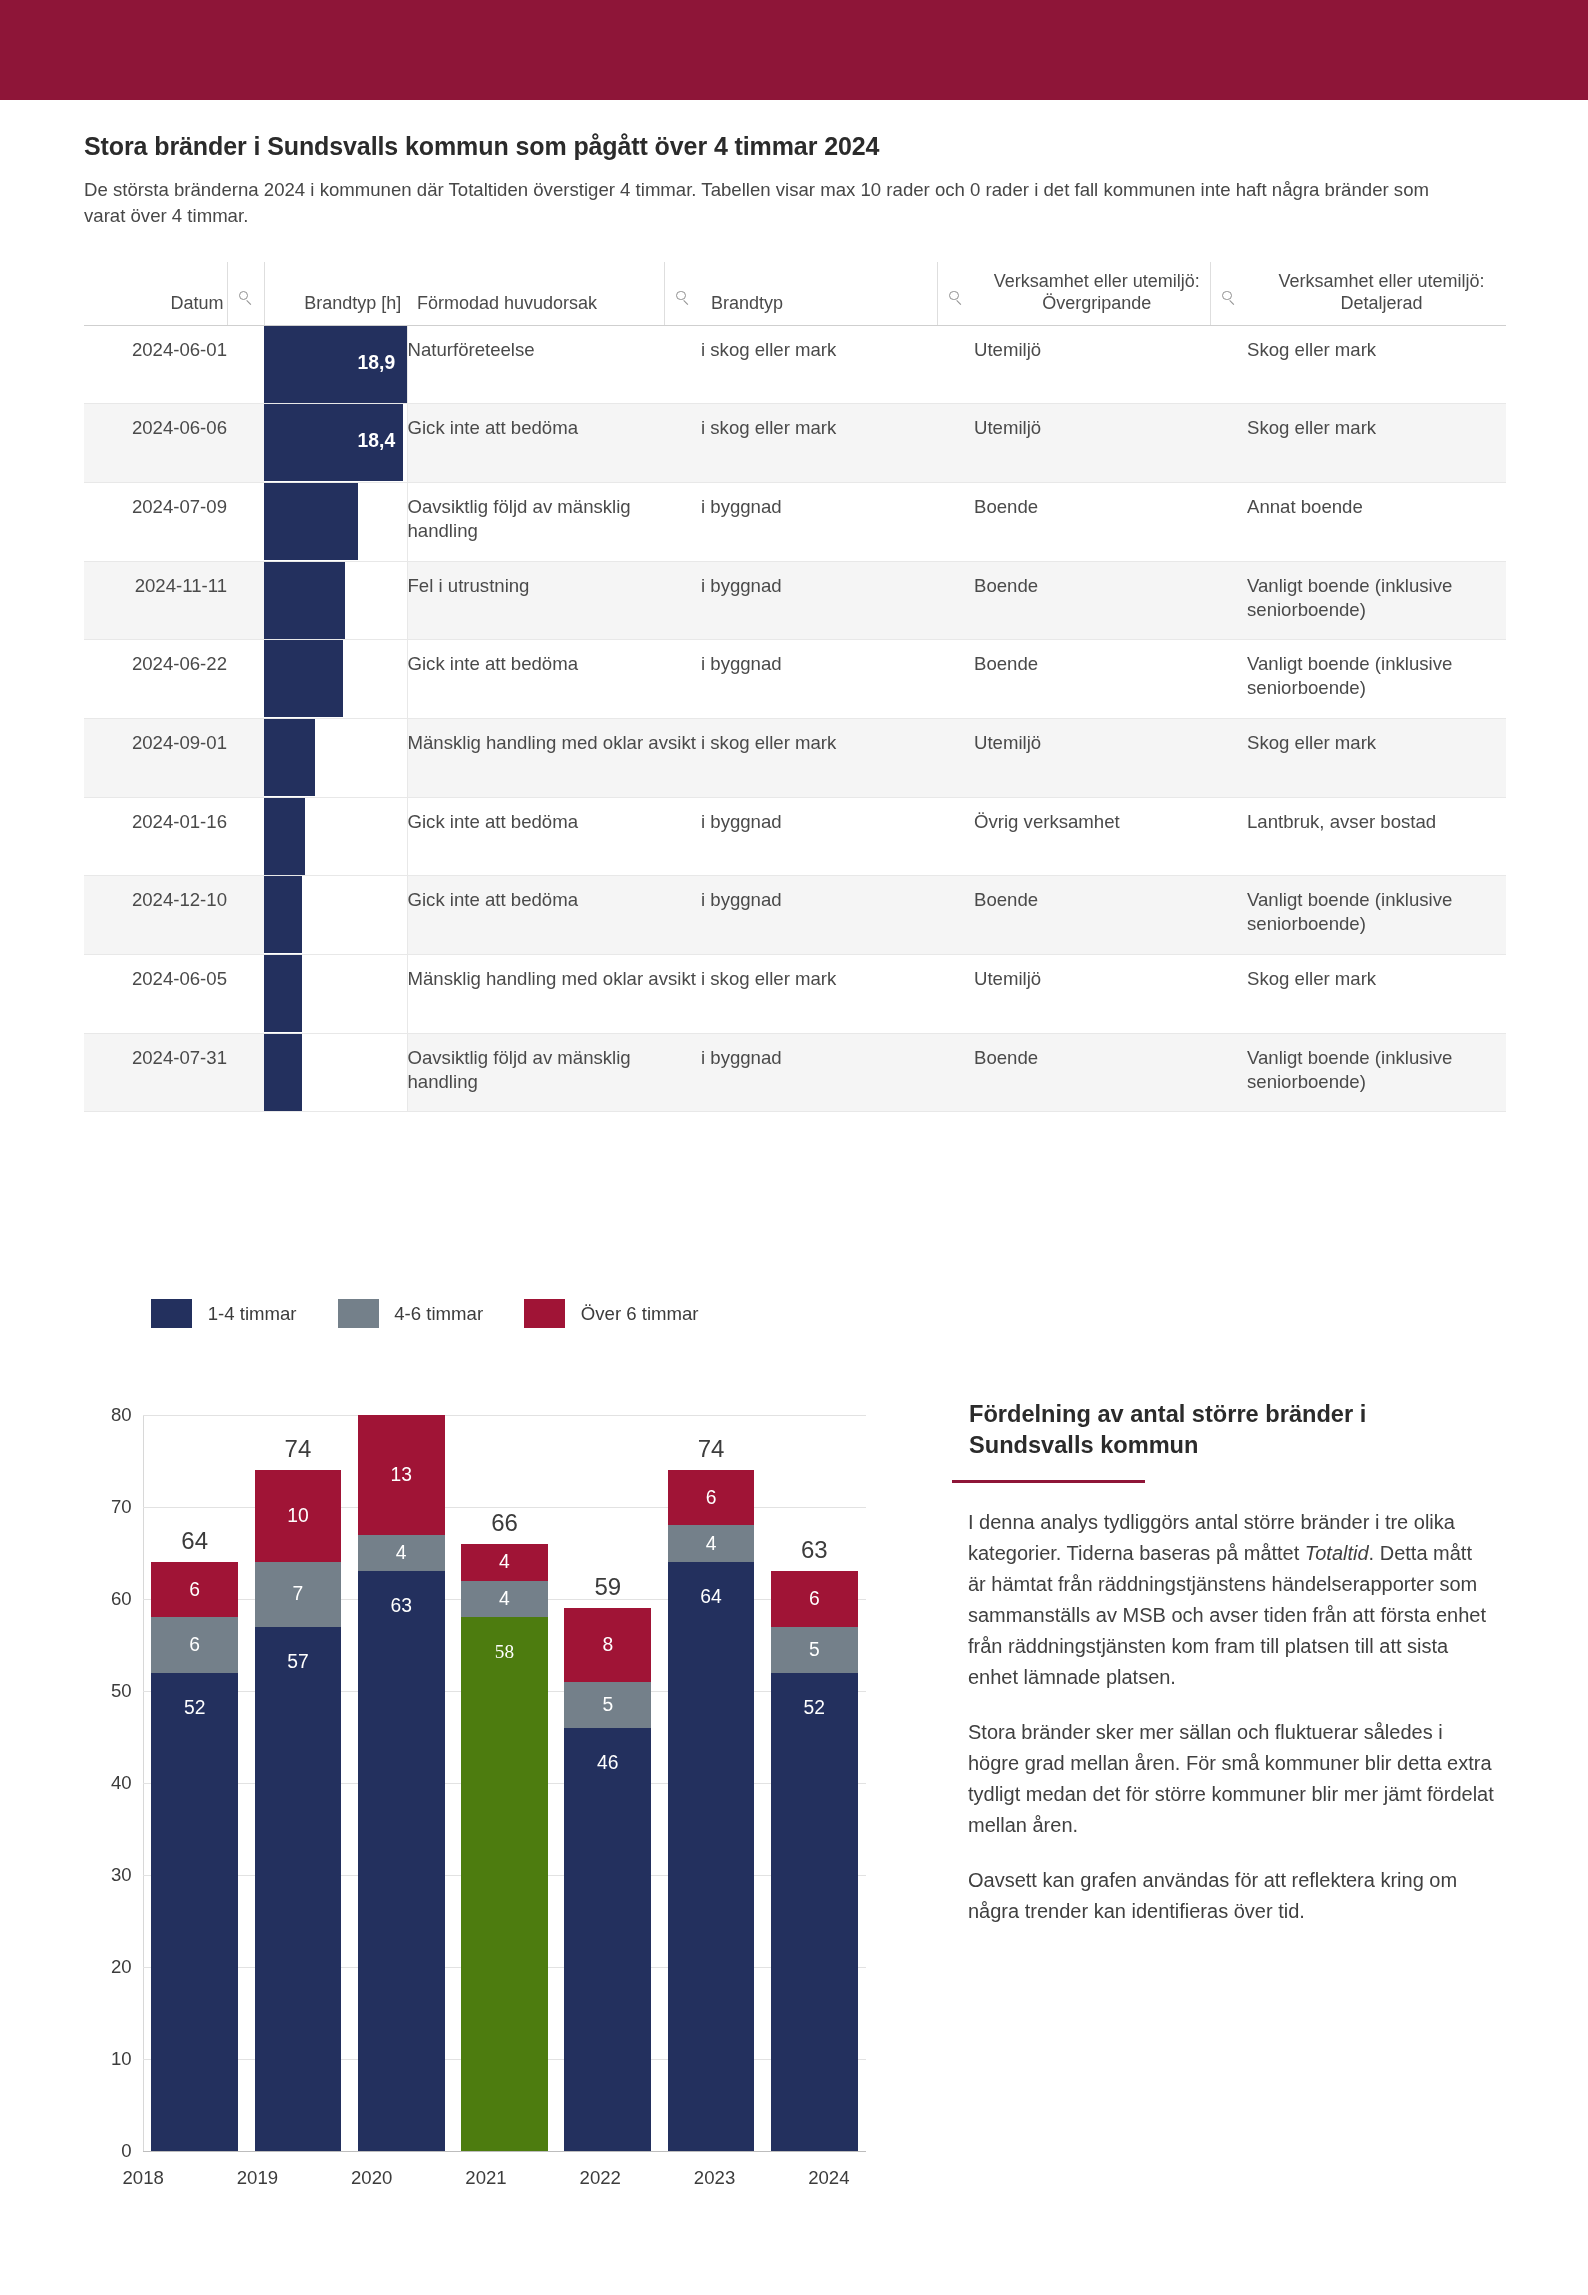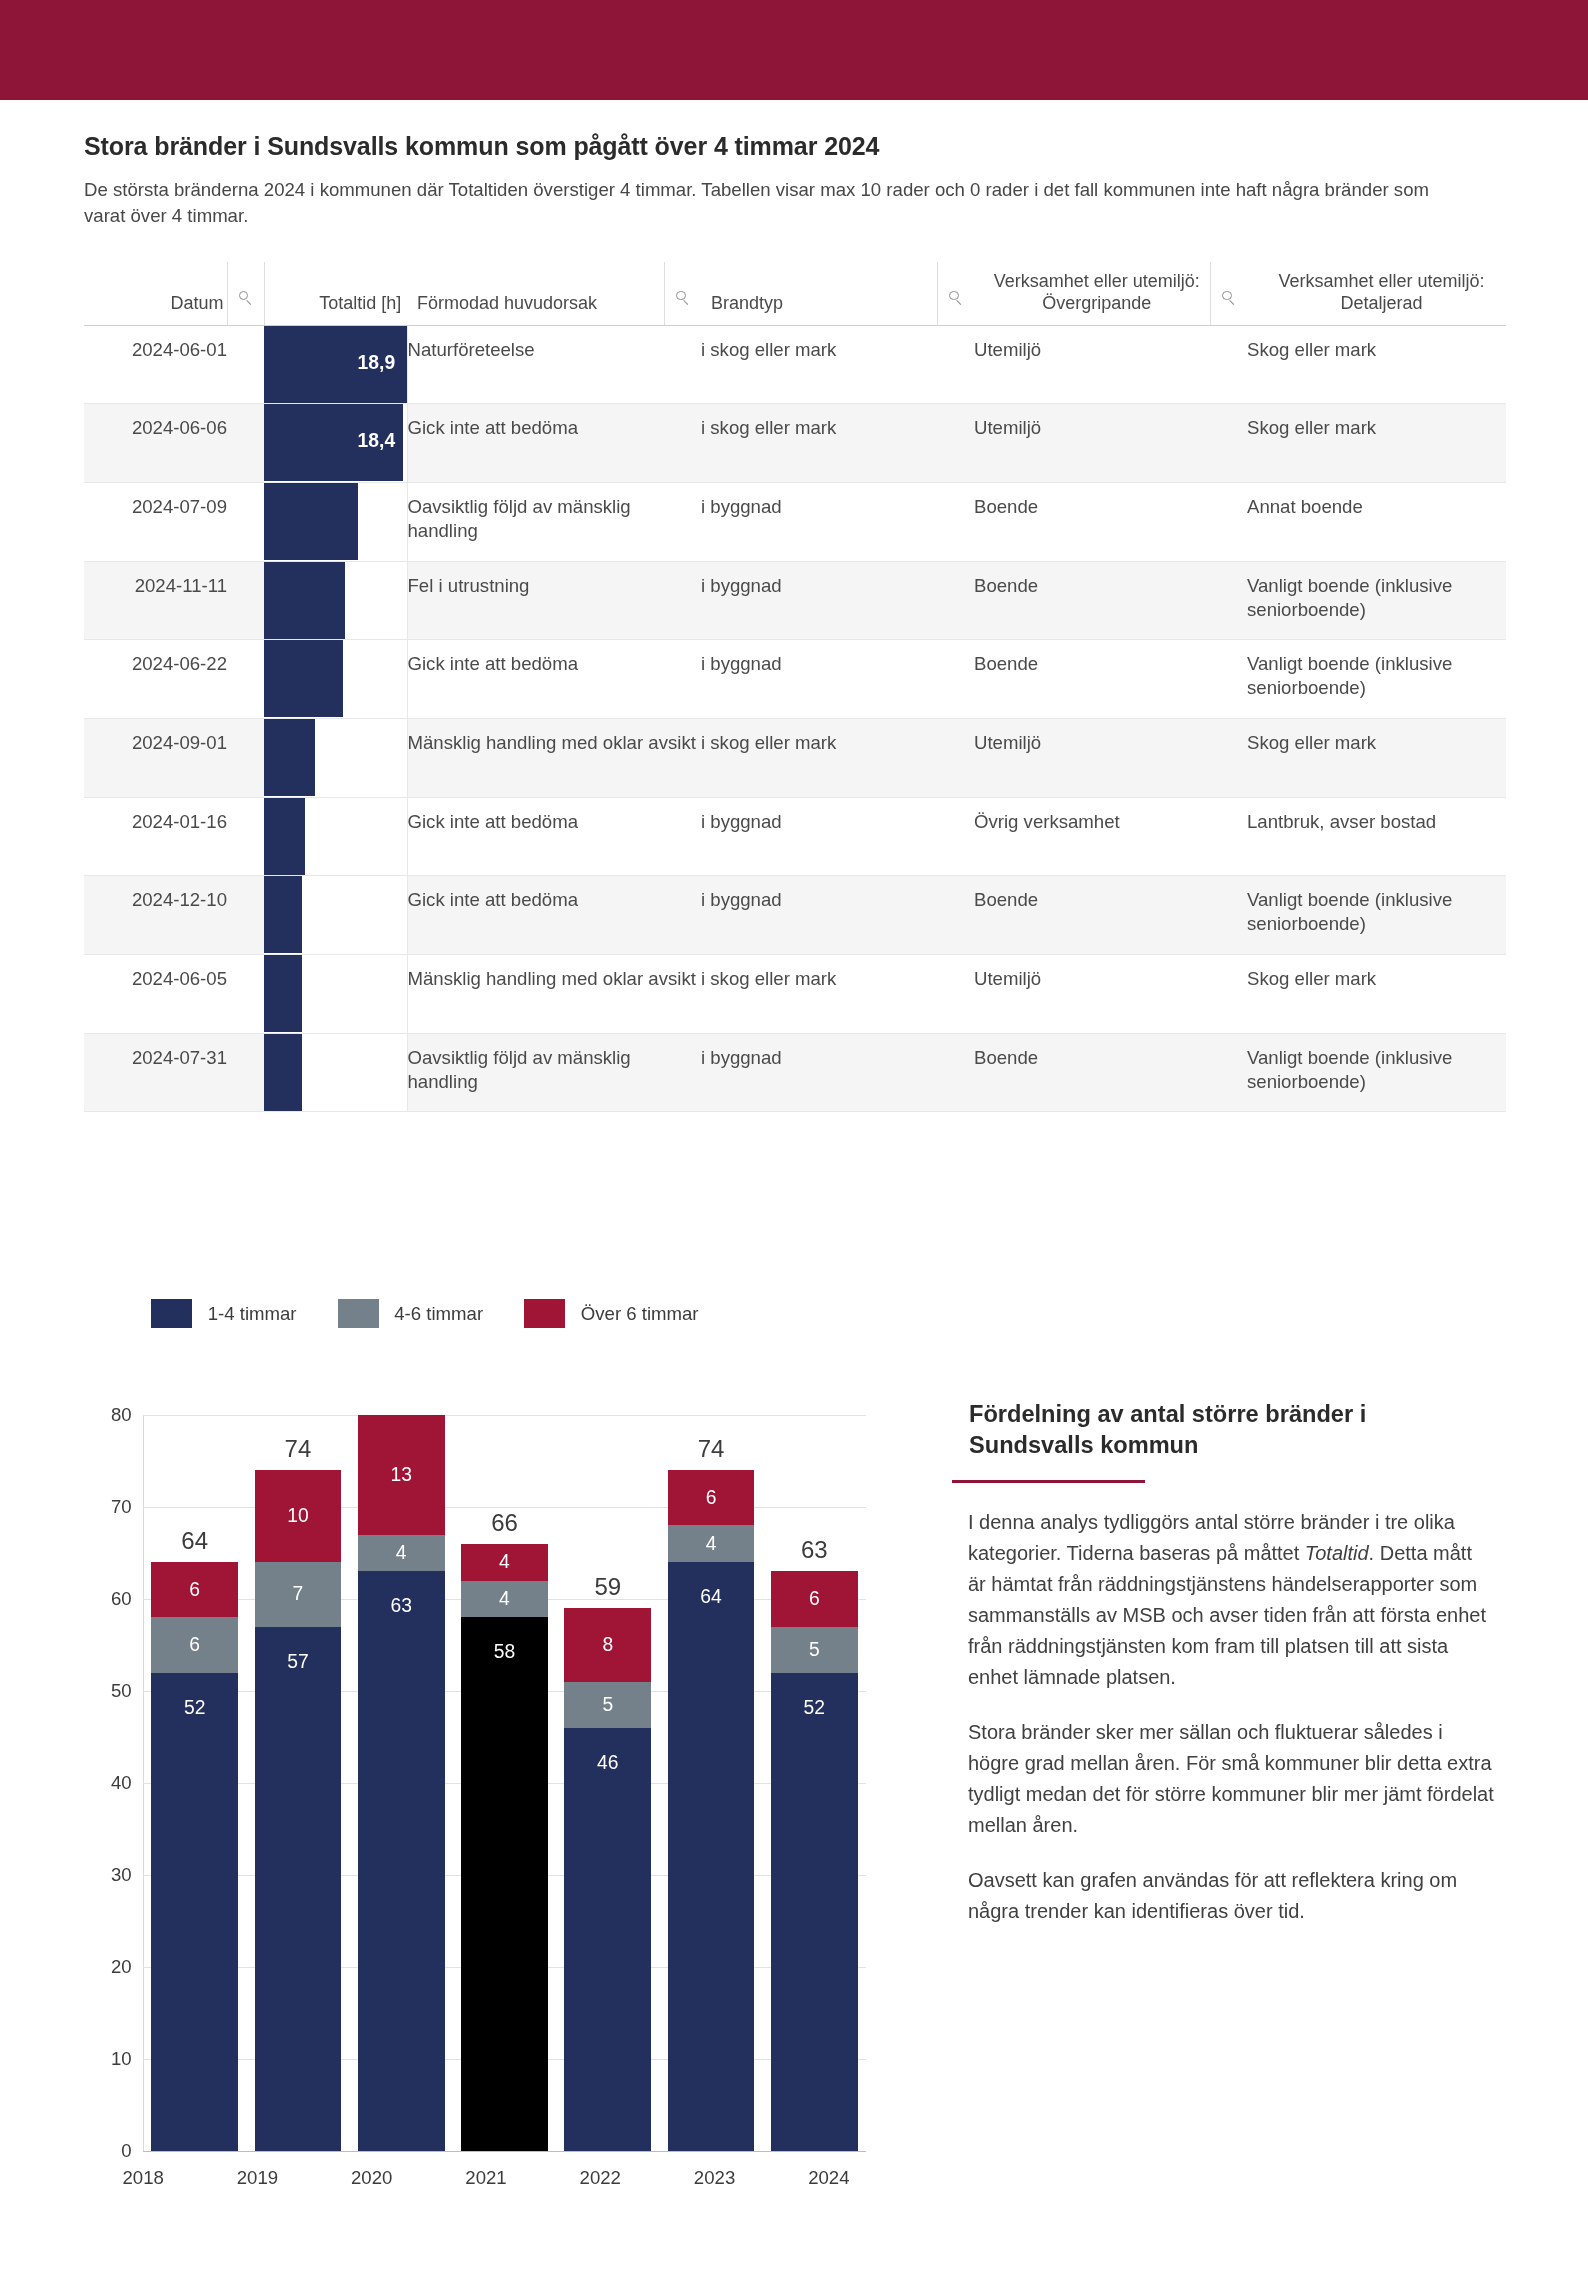--- a/index.html
+++ b/index.html
@@ -158,21 +158,21 @@
             <div class="th-in">
                 <span class="th-lbl">Datum</span>
               </div>
           </th>
           <th class="c-srch srch-cell">
             <span class="mag"><i></i><b></b></span>
           </th>
 
           <th class="c-total th-total total-hd sep-left">
             <div class="th-in">
-                <span class="th-lbl">Totaltid [h]</span>
+                <span class="th-lbl">Brandtyp [h]</span>
               </div>
           </th>
 
           <th class="c-orsak th-left">
             <div class="th-in">
                 <span class="th-lbl">Förmodad huvudorsak</span>
               </div>
           </th>
           <th class="c-srch srch-cell">
             <span class="mag"><i></i><b></b></span>
@@ -402,21 +402,21 @@
             </div>
           </div>
           <div class="bcol">
             <div class="btot" style="bottom: calc(82.5% + 7.1px);">66</div>
             <div class="seg s3" style="height: 5%; background: rgb(160, 20, 54);">
               <span>4</span>
             </div>
             <div class="seg s2" style="height: 5%; background: rgb(116, 128, 138);">
               <span>4</span>
             </div>
-            <div class="seg s1" style="height: 72.5%; background: #000000;">
+            <div class="seg s1" style="height: 72.5%; background: #4d7c0f; font-family: Liberation Serif, serif;">
               <span>58</span>
             </div>
           </div>
           <div class="bcol">
             <div class="btot" style="bottom: calc(73.75% + 7.1px);">59</div>
             <div class="seg s3" style="height: 10%; background: rgb(160, 20, 54);">
               <span>8</span>
             </div>
             <div class="seg s2" style="height: 6.25%; background: rgb(116, 128, 138);">
               <span>5</span>

